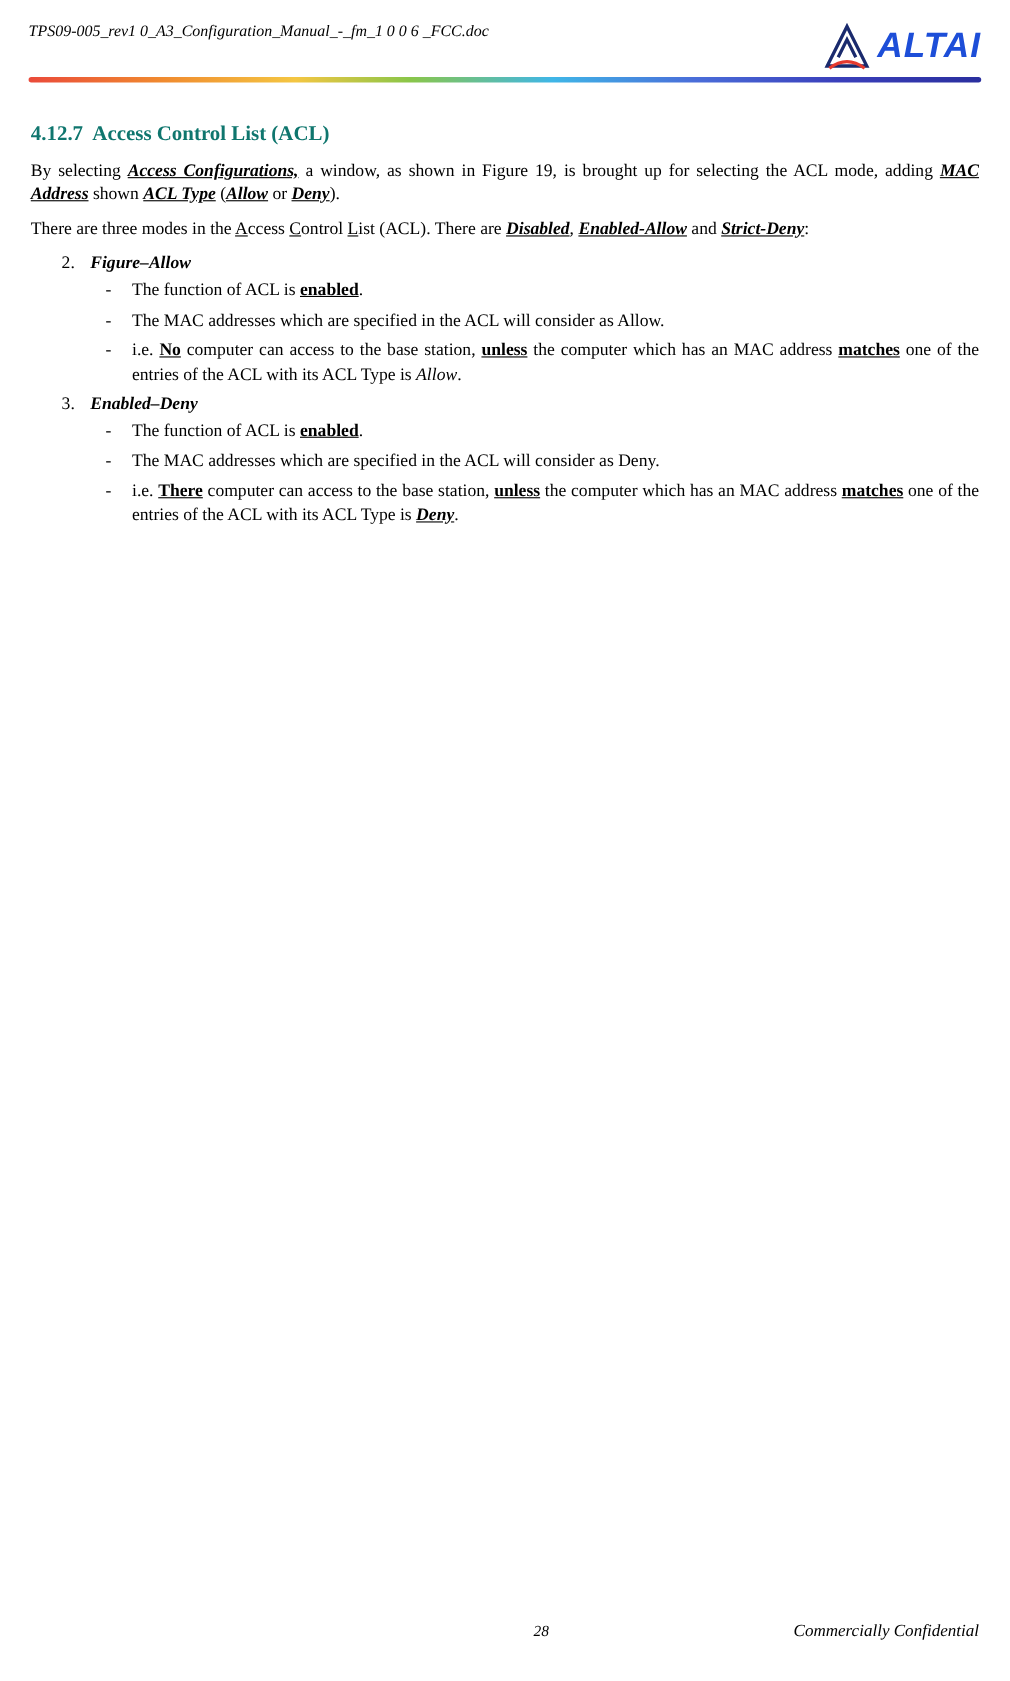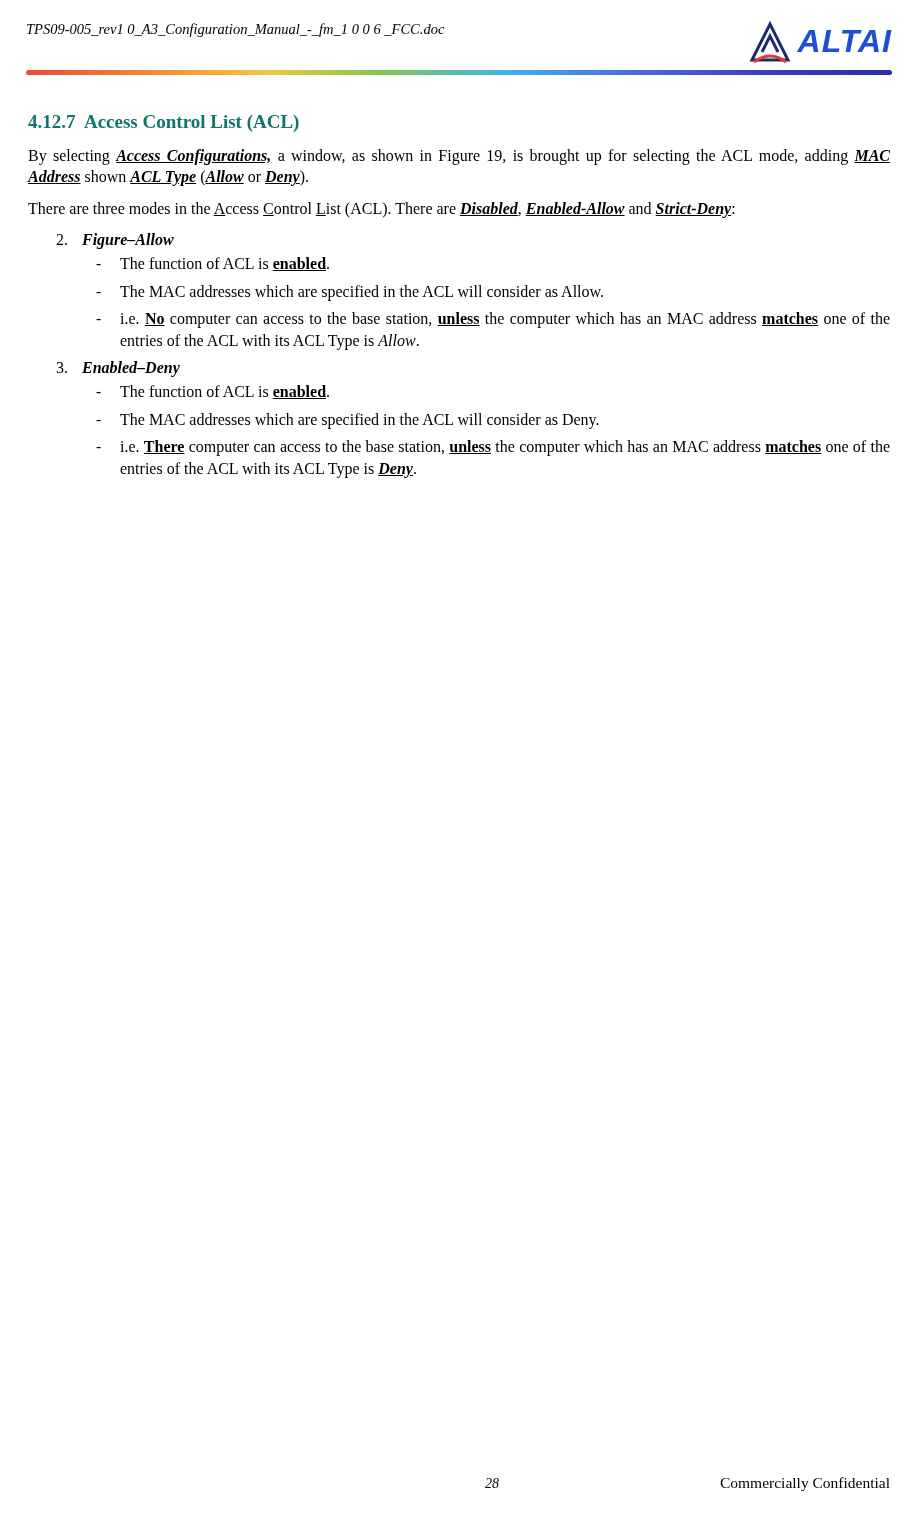--- a/index.html
+++ b/index.html
@@ -101,20 +101,21 @@
     }
     .footer-center {
       position: absolute;
       left: 50%;
       transform: translateX(-50%);
       font-style: italic;
       font-size: 14px;
       margin-left: 33px;
     }
     .footer-right {
+      font-style: italic;
       font-size: 15.5px;
       margin-left: auto;
     }
   </style>
 </head>
 <body>
 
 <div class="header">
   <div class="header-left">TPS09-005_rev1 0_A3_Configuration_Manual_-_fm_1 0 0 6 _FCC.doc</div>
   <div class="logo-wrap">

